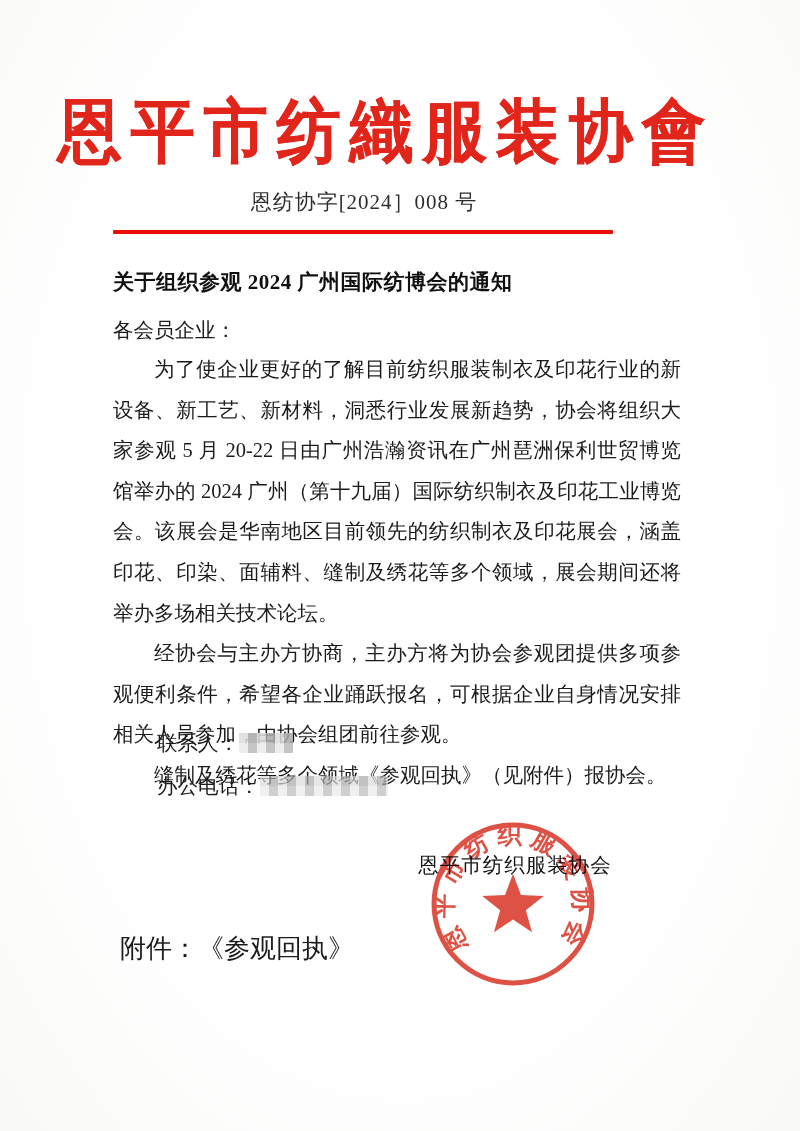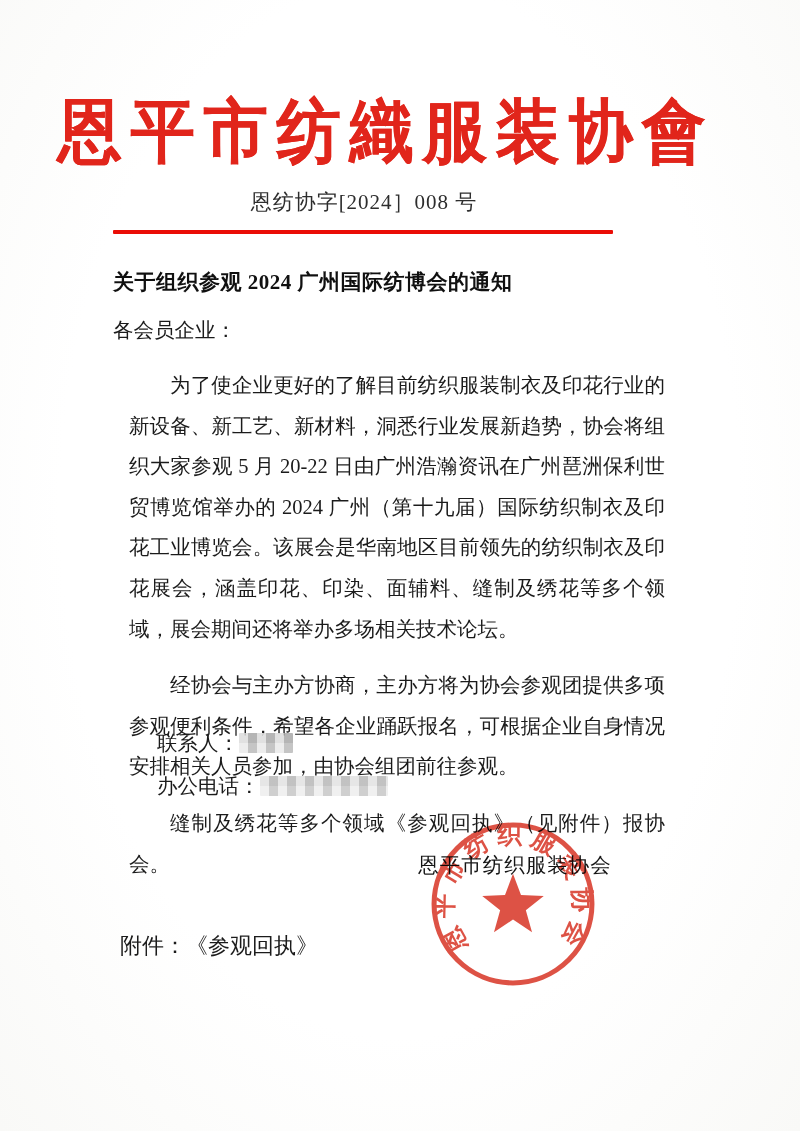--- a/index.html
+++ b/index.html
@@ -48,21 +48,21 @@
     position:absolute;top:316px;left:113px;
     font-size:20.5px;color:#1b1b1b;font-family:Liberation Mono, monospace;
   }
   .body-text{
     position:absolute;top:349px;left:113px;width:568px;
     font-size:20.5px;color:#1b1b1b;
     line-height:40.6px;
     text-align:justify;
     text-justify:inter-ideograph;
   }
-  .body-text p{margin:16px;text-indent:2em;}
+  .body-text p{margin:0;text-indent:2em;}
   
   .contacts{
     position:absolute;top:722px;left:157px;
     font-size:20.5px;color:#1b1b1b;line-height:43px;
   }
   .contact-row{white-space:nowrap;}
   .mosaic{
     display:inline-block;vertical-align:-3px;
     height:20px;border-radius:1px;opacity:.85;
     background:
@@ -83,21 +83,21 @@
     position:absolute;top:893px;left:398px;width:234px;
     text-align:center;font-size:20.5px;color:#151515;
     letter-spacing:2px;white-space:nowrap;
   }
   .seal{
     position:absolute;top:819px;left:428px;width:170px;height:170px;
     opacity:.88;mix-blend-mode:multiply;
   }
   .attachment{
     position:absolute;top:931px;left:120px;
-    font-size:22px;color:#1b1b1b;
+    font-size:26px;color:#1b1b1b;
   }
 </style>
 </head>
 <body>
 
 <div class="page">
 
   <div class="masthead">恩平市纺織服装协會</div>
 
   <div class="doc-number">恩纺协字[2024］008 号</div>

